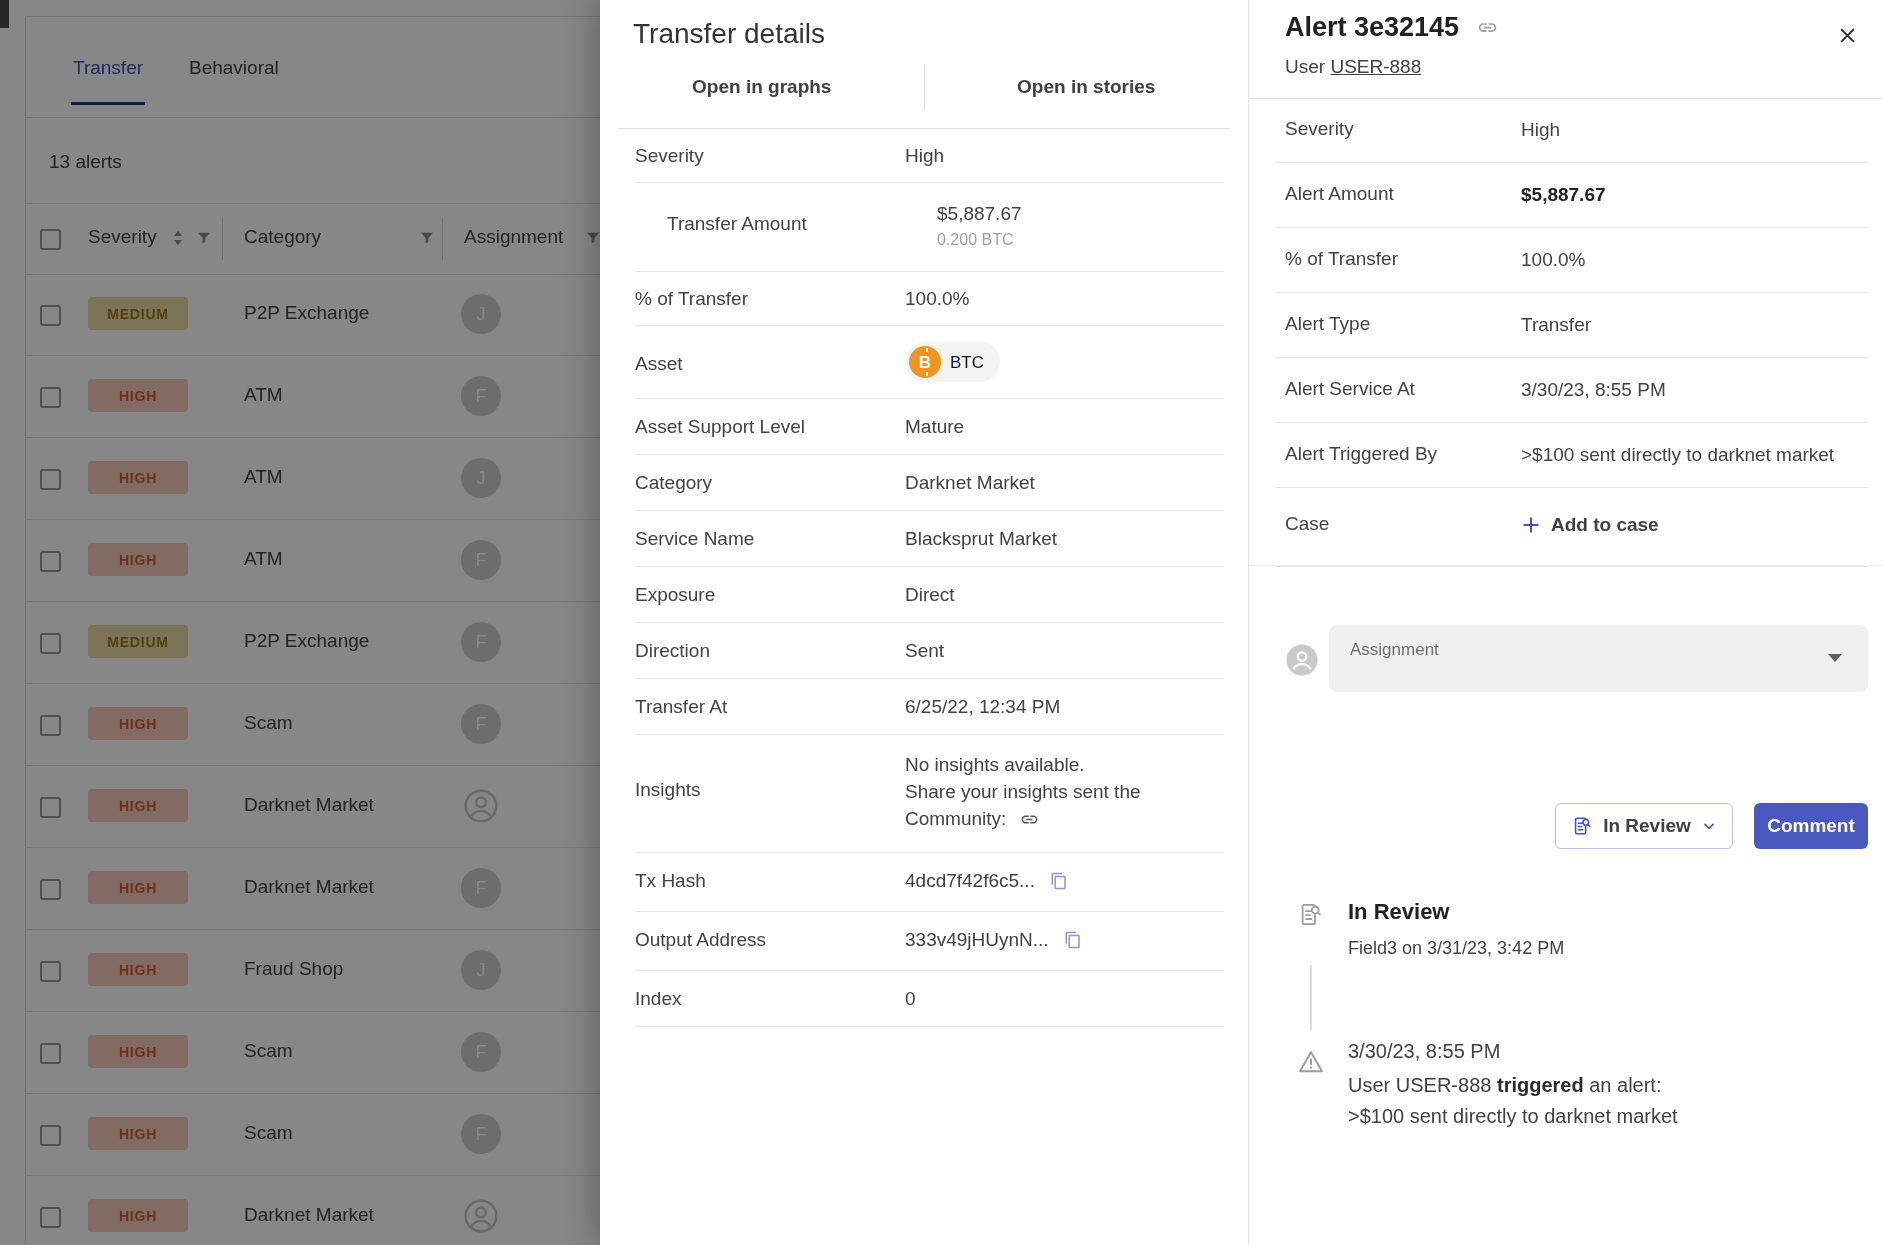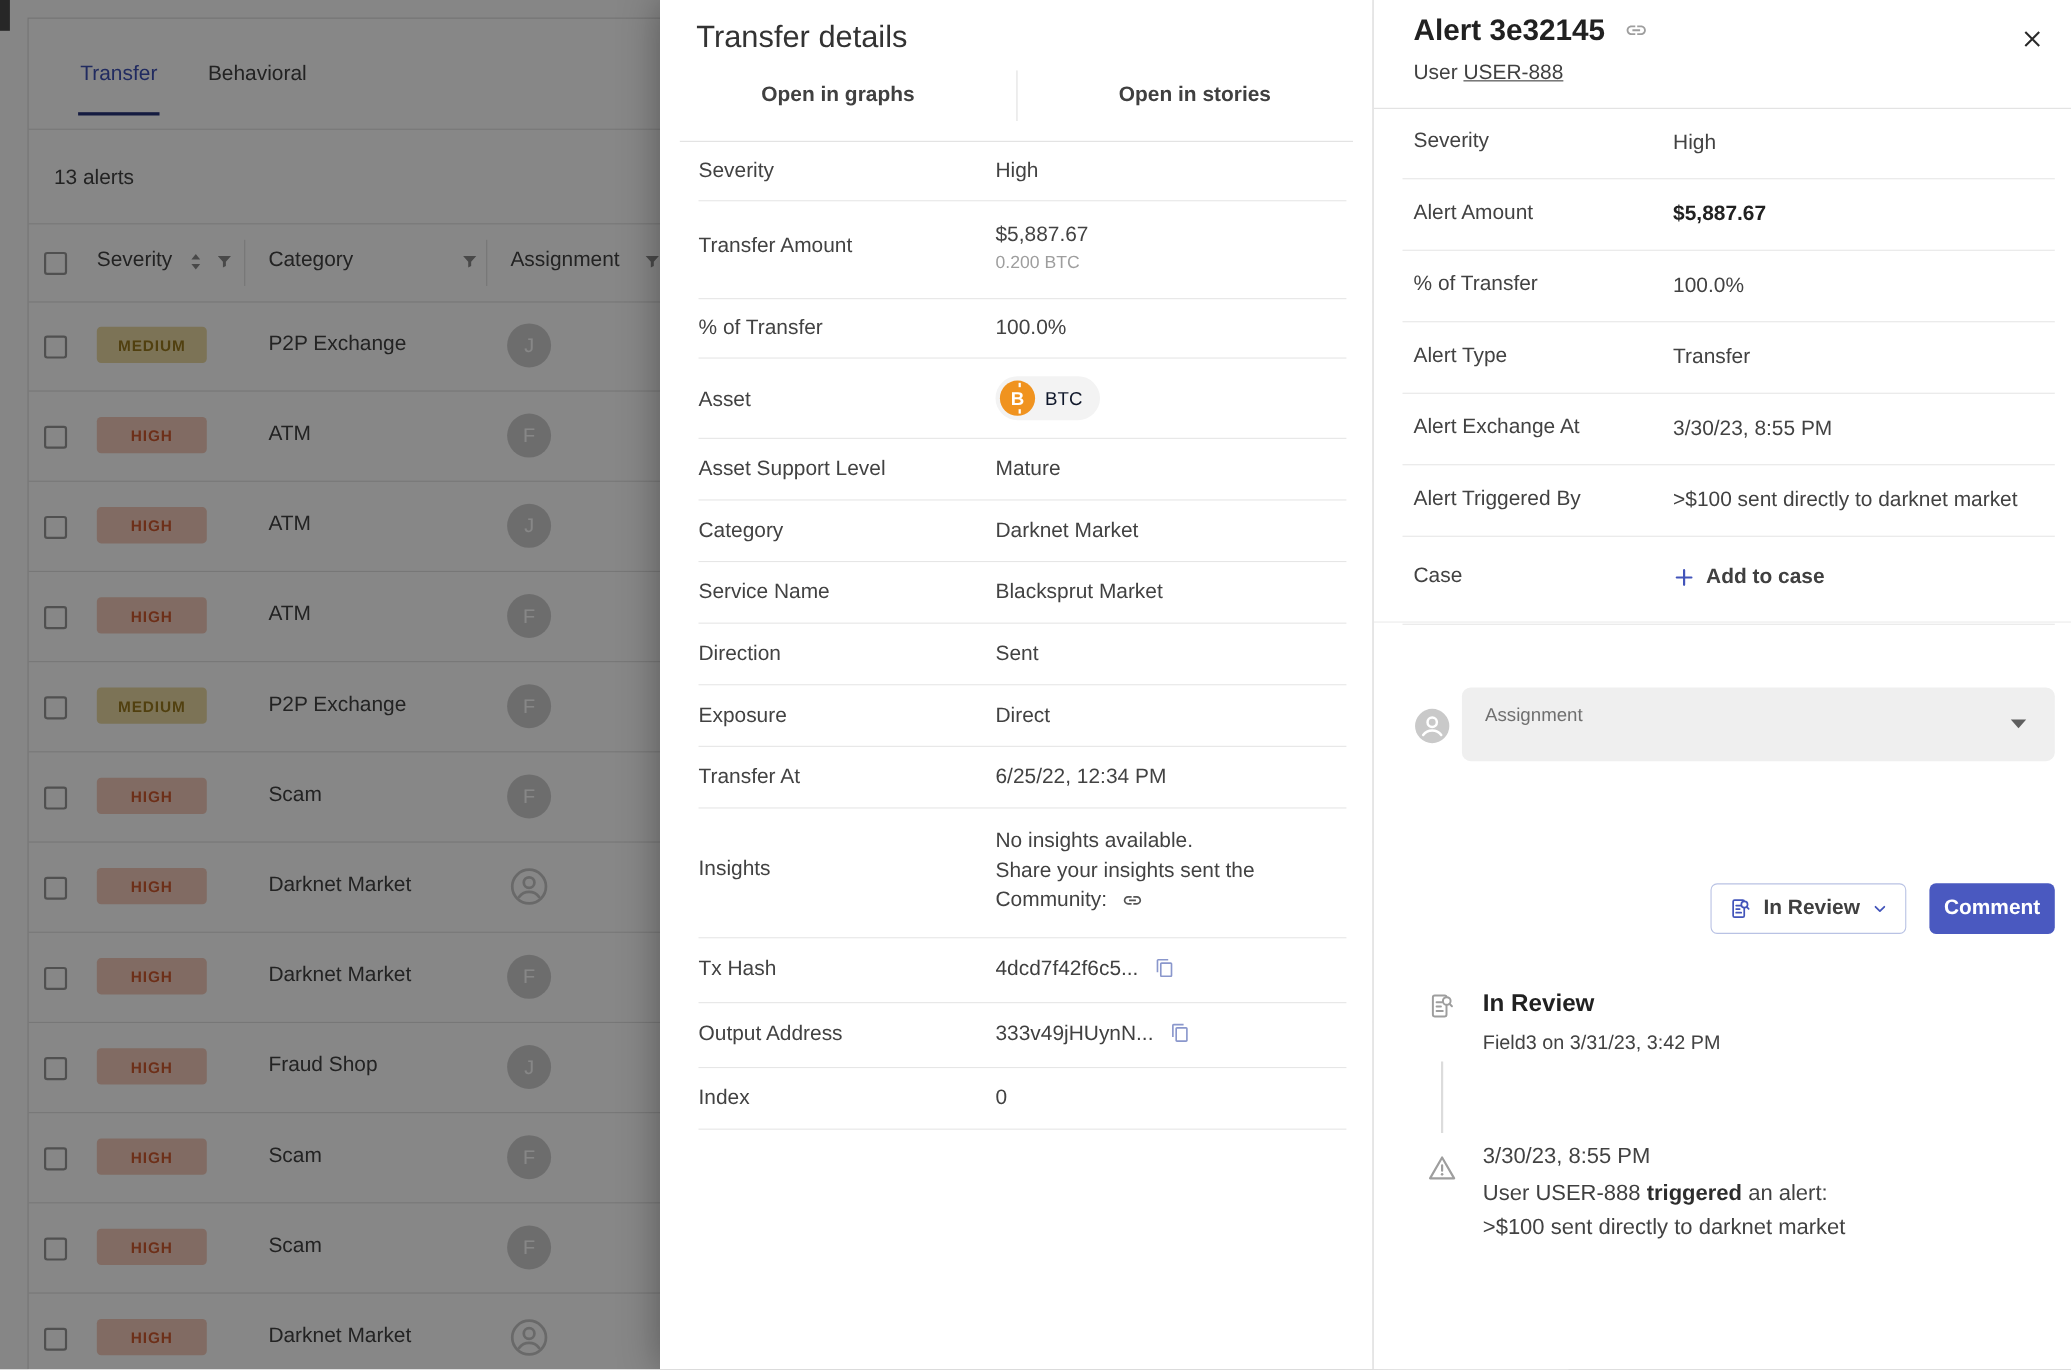--- a/index.html
+++ b/index.html
@@ -284,21 +284,21 @@
       <div class="mlink-sep"></div>
       <div class="mlink accent">Open in stories</div>
     </div>
     <div class="modal-div"></div>
     <div class="kv-list">
       <div class="kv first">
         <span class="k">Severity</span>
         <span class="v">High</span>
       </div>
       <div class="kv" style="padding:19px 0 20px;">
-        <span class="k" style="padding-top:10px;">Transfer Amount</span>
+        <span class="k" style="padding-top:10px;margin-left:32px;">Transfer Amount</span>
         <span class="v">
           <span>$5,887.67</span>
           <span class="sub">0.200 BTC</span>
         </span>
       </div>
       <div class="kv first">
         <span class="k">% of Transfer</span>
         <span class="v">100.0%</span>
       </div>
       <div class="kv">
@@ -316,26 +316,26 @@
       </div>
       <div class="kv">
         <span class="k">Category</span>
         <span class="v">Darknet Market</span>
       </div>
       <div class="kv">
         <span class="k">Service Name</span>
         <span class="v">Blacksprut Market</span>
       </div>
       <div class="kv">
+        <span class="k">Exposure</span>
+        <span class="v">Direct</span>
+      </div>
+      <div class="kv">
         <span class="k">Direction</span>
         <span class="v">Sent</span>
-      </div>
-      <div class="kv">
-        <span class="k">Exposure</span>
-        <span class="v">Direct</span>
       </div>
       <div class="kv">
         <span class="k">Transfer At</span>
         <span class="v">6/25/22, 12:34 PM</span>
       </div>
       <div class="kv">
         <span class="k" style="padding-top:27px;">Insights</span>
         <span class="v" style="line-height:27px;">
           <span class="ins-line">No insights available.</span>
           <span class="ins-line">Share your insights sent the</span>
@@ -409,21 +409,21 @@
       </div>
       <div class="dkv">
         <span class="k">% of Transfer</span>
         <span class="v">100.0%</span>
       </div>
       <div class="dkv">
         <span class="k">Alert Type</span>
         <span class="v">Transfer</span>
       </div>
       <div class="dkv">
-        <span class="k">Alert Exchange At</span>
+        <span class="k">Alert Service At</span>
         <span class="v">3/30/23, 8:55 PM</span>
       </div>
       <div class="dkv">
         <span class="k">Alert Triggered By</span>
         <span class="v">&gt;$100 sent directly to darknet market</span>
       </div>
       <div class="dkv" style="padding:24px 0;">
         <span class="k">Case</span>
         <span class="v">
           <span class="add-case accent">

